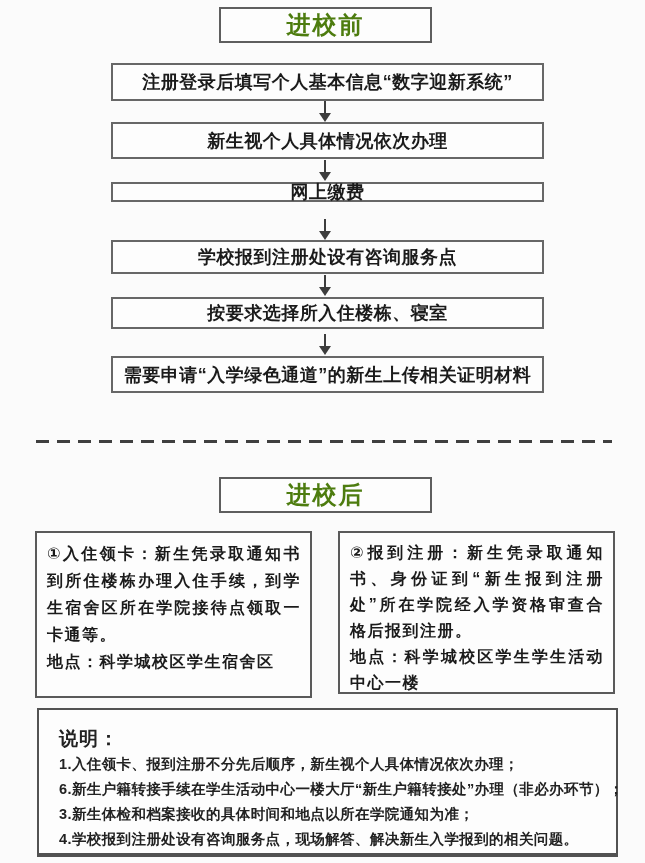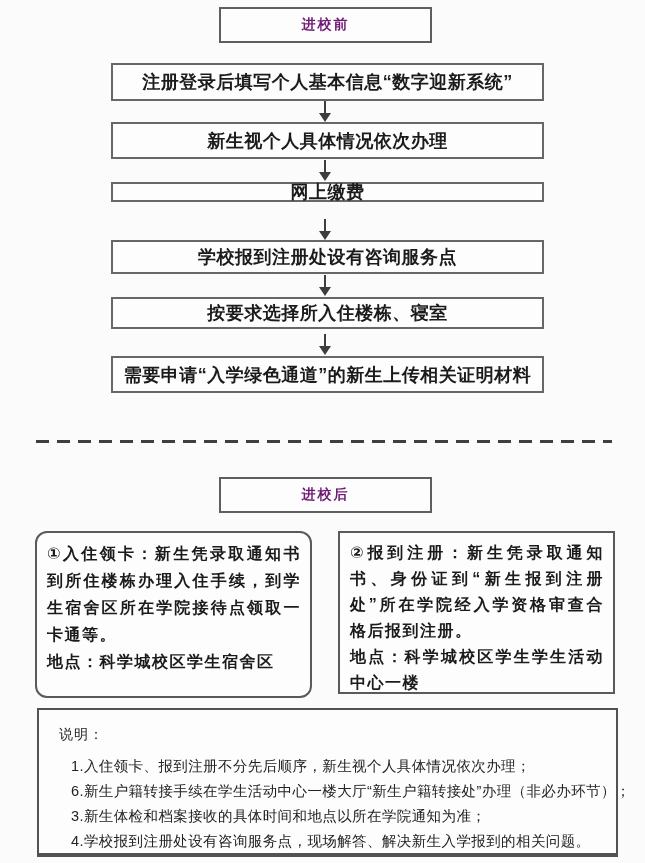--- a/index.html
+++ b/index.html
@@ -19,24 +19,24 @@
   .hdr-box {
     position: absolute;
     left: 219px;
     width: 213px;
     height: 36px;
     border: 2px solid #5e5e5e;
     background: #fdfdfd;
     display: flex;
     align-items: center;
     justify-content: center;
-    font-size: 14px;
+    font-size: 24px;
     font-weight: 700;
     letter-spacing: 2px;
-    color: #701a75;
+    color: #4d7c0f;
   }
   
   .flow-box {
     position: absolute;
     left: 111px;
     width: 433px;
     height: 37px;
     border: 2px solid #676767;
     background: #fdfdfd;
     display: flex;
@@ -84,48 +84,46 @@
     background: #fdfdfd;
     padding: 7px 9px 6px 10px;
     font-size: 16px;
     font-weight: 600;
     line-height: 27px;
     letter-spacing: 1.5px;
     color: #1b1b1b;
     text-align: justify;
   }
   .card p { margin: 0; }
-  .card-left  { left: 35px;  height: 167px; border-radius: 12px; }
+  .card-left  { left: 35px;  height: 167px; }
   .card-right { left: 338px; height: 163px; line-height: 26px; }
   
   .notes {
     position: absolute;
     top: 708px;
     left: 37px;
     width: 581px;
     height: 149px;
     border: 2px solid #525252;
     border-bottom-width: 4px;
     background: #fdfdfd;
     padding: 16px 14px 8px 20px;
     color: #222222;
   }
   .notes .notes-title {
-    font-size: 14px;
-    font-weight: 400;
+    font-size: 19px;
+    font-weight: 700;
     letter-spacing: 1px;
-    margin-bottom: 10px;
   }
   .notes .note-line {
     font-size: 14.5px;
-    font-weight: 400;
+    font-weight: 700;
     letter-spacing: 0.4px;
     line-height: 25px;
     white-space: nowrap;
-    margin-left: 12px;
   }
 </style>
 </head>
 <body>
 
 <div class="page">
 
   <div class="hdr-box" style="top:7px">
     <span>进校前</span>
   </div>

